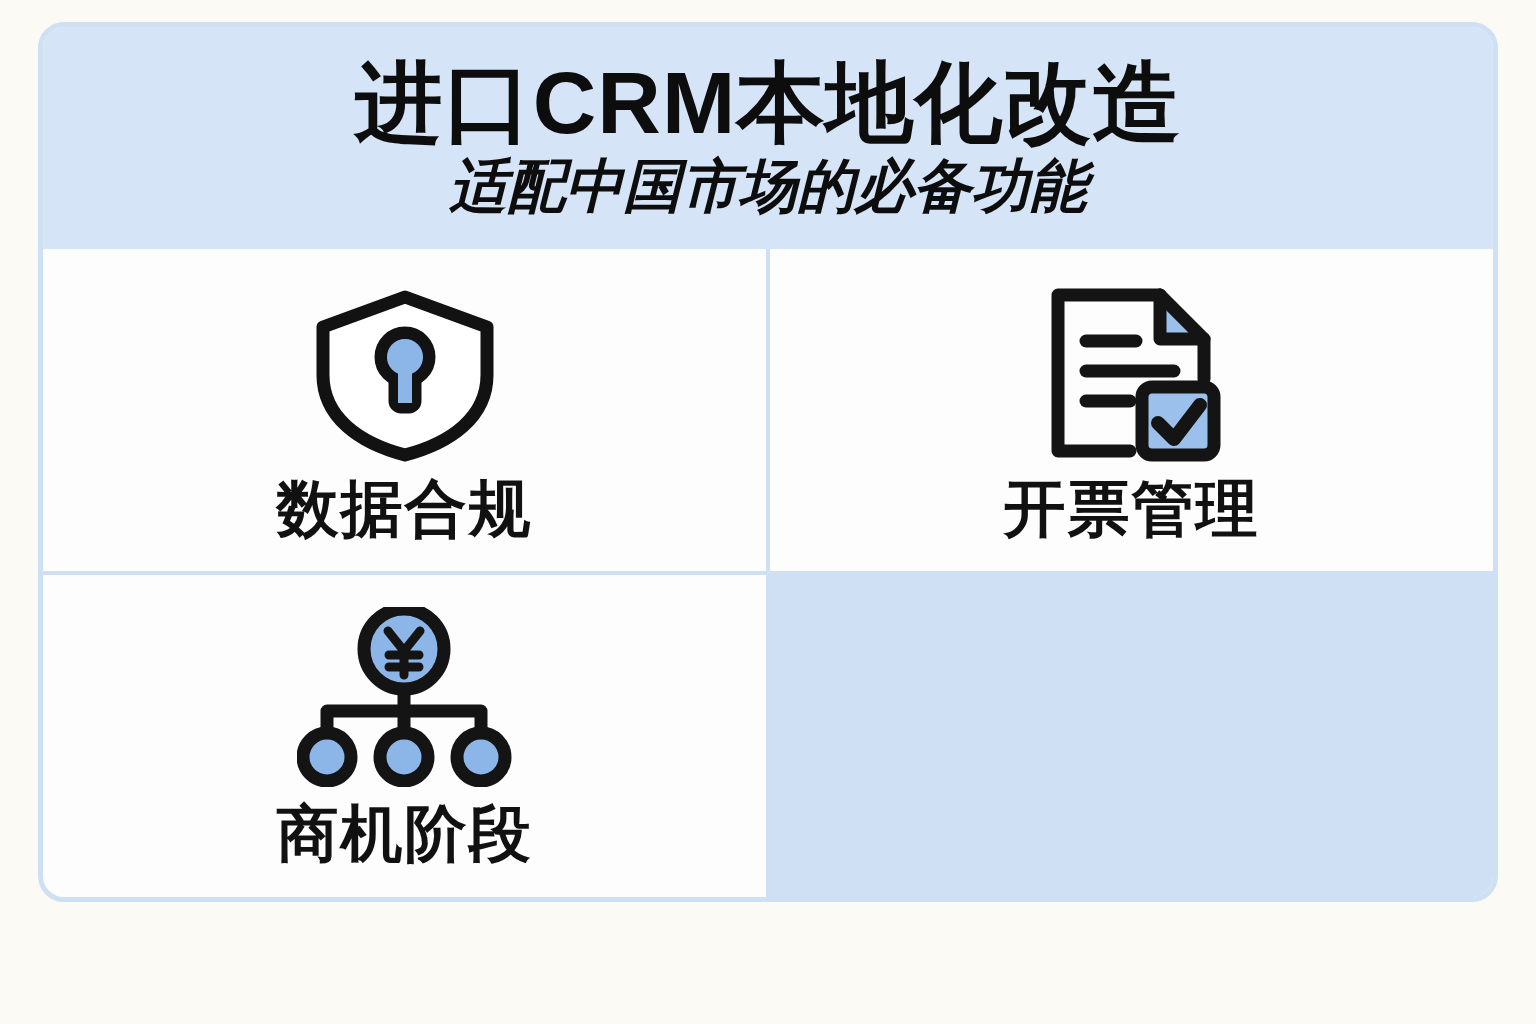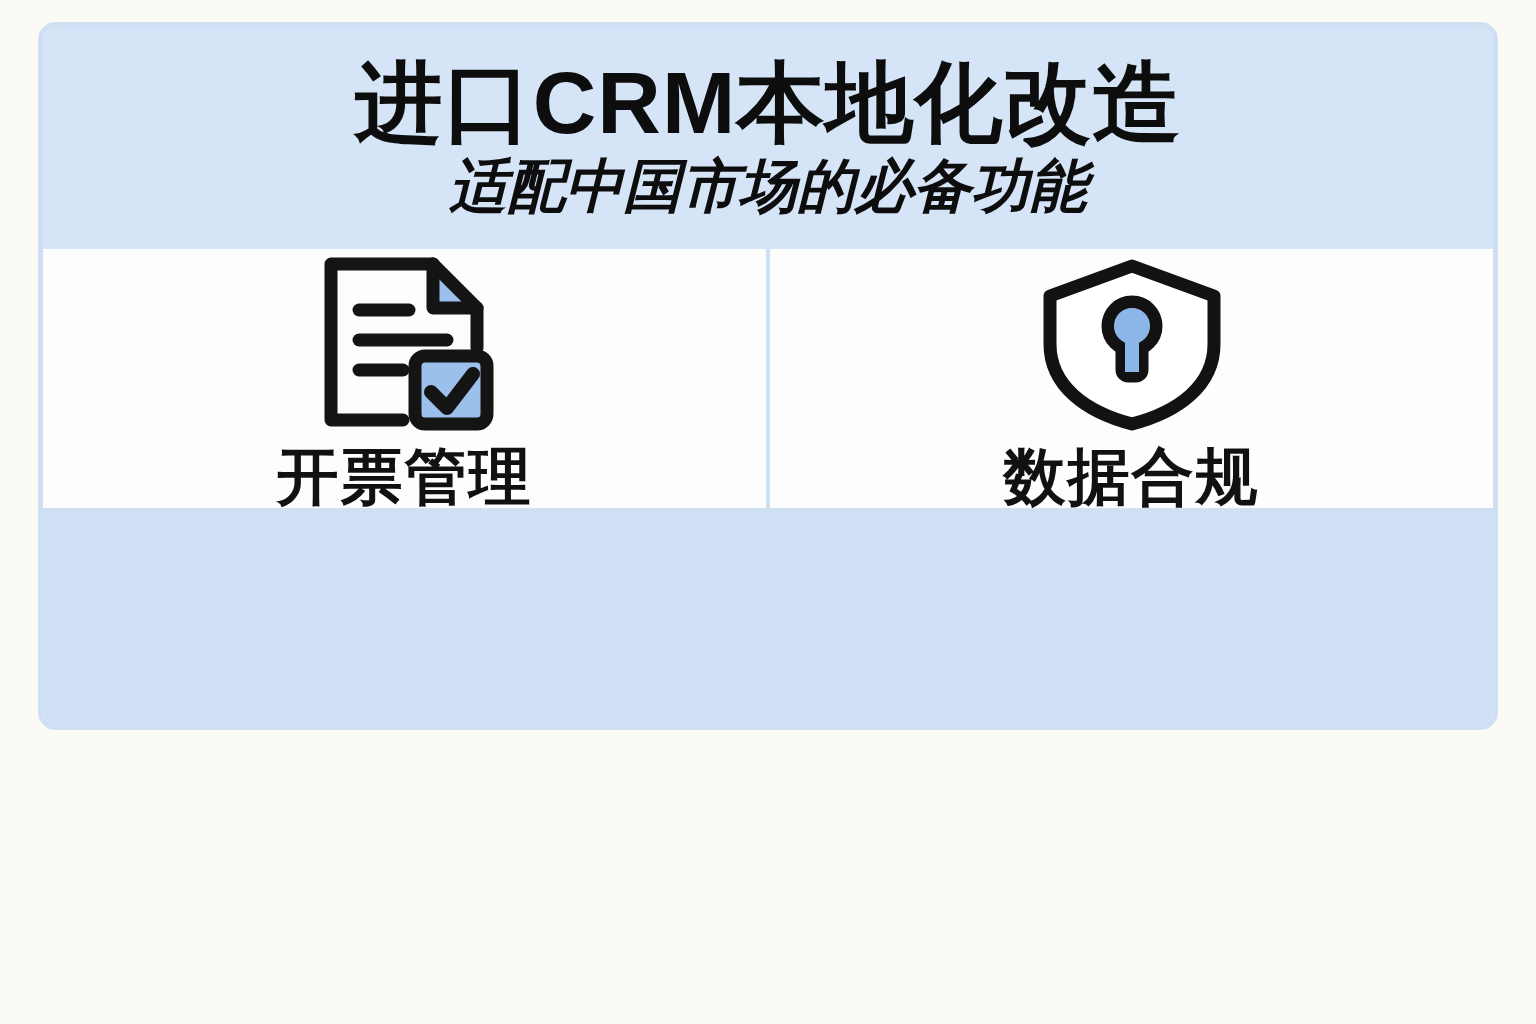--- a/index.html
+++ b/index.html
@@ -19,24 +19,24 @@
     background: #fbfaf5;
     box-sizing: border-box;
   }
 
   
   .card {
     position: absolute;
     left: 38px;
     top: 22px;
     width: 1460px;
-    height: 708px;
+    height: 880px;
     box-sizing: border-box;
     border: 5px solid #cfe0f5;
-    border-radius: 18px;
+    border-radius: 26px;
     background: #ffffff;
     overflow: hidden;
     display: flex;
     flex-direction: column;
   }
 
   
   .header {
     background: #d5e4f6;
     padding: 26px 40px 30px 40px;
@@ -113,52 +113,68 @@
 
     <div class="header">
       <span class="title-line line1">进口CRM本地化改造</span>
       <span class="title-line line2">适配中国市场的必备功能</span>
     </div>
 
     <div class="grid">
 
       <div class="cell row1">
         <div class="icon-wrap">
+          <svg width="200" height="180" viewBox="0 0 200 180" aria-hidden="true">
+
+            <path d="M100 14 L182 44 L182 92 C182 134 146 160 100 172 C54 160 18 134 18 92 L18 44 Z" fill="#ffffff" stroke="#121212" stroke-width="13" stroke-linejoin="round" stroke-linecap="round"></path>
+
+            <rect x="90" y="78" width="20" height="46" rx="6" fill="#8cb6e8" stroke="#121212" stroke-width="13" stroke-linejoin="round"></rect>
+
+            <circle cx="100" cy="74" r="24" fill="#8cb6e8" stroke="#121212" stroke-width="13"></circle>
+            <circle cx="100" cy="74" r="18" fill="#8cb6e8"></circle>
+            <rect x="93" y="74" width="14" height="46" fill="#8cb6e8"></rect>
+          </svg>
+        </div>
+        <div class="cell-label">数据合规</div>
+      </div>
+
+      <div class="cell row1">
+        <div class="icon-wrap">
           <svg width="195" height="180" viewBox="0 0 195 180" aria-hidden="true">
 
             <path d="M126 12 L126 56 L170 56 Z" fill="#9cc0ec"></path>
 
             <path d="M126 12 L24 12 L24 168 L96 168" fill="none" stroke="#141414" stroke-width="13" stroke-linejoin="round" stroke-linecap="round"></path>
             <path d="M126 12 L170 56 L170 96" fill="none" stroke="#141414" stroke-width="13" stroke-linejoin="round" stroke-linecap="round"></path>
             <path d="M126 12 L126 56 L170 56" fill="none" stroke="#141414" stroke-width="13" stroke-linejoin="round" stroke-linecap="round"></path>
 
             <line x1="52" y1="58" x2="102" y2="58" stroke="#141414" stroke-width="13" stroke-linecap="round"></line>
             <line x1="52" y1="88" x2="140" y2="88" stroke="#141414" stroke-width="13" stroke-linecap="round"></line>
             <line x1="52" y1="118" x2="96" y2="118" stroke="#141414" stroke-width="13" stroke-linecap="round"></line>
 
             <rect x="108" y="104" width="72" height="68" rx="10" fill="#9cc0ec" stroke="#141414" stroke-width="13" stroke-linejoin="round"></rect>
             <path d="M124 140 L140 156 L166 122" fill="none" stroke="#141414" stroke-width="14" stroke-linecap="round" stroke-linejoin="round"></path>
           </svg>
         </div>
         <div class="cell-label">开票管理</div>
       </div>
 
-      <div class="cell row1">
+      <div class="cell row2">
         <div class="icon-wrap">
-          <svg width="200" height="180" viewBox="0 0 200 180" aria-hidden="true">
+          <svg width="215" height="180" viewBox="0 0 215 180" aria-hidden="true">
 
-            <path d="M100 14 L182 44 L182 92 C182 134 146 160 100 172 C54 160 18 134 18 92 L18 44 Z" fill="#ffffff" stroke="#121212" stroke-width="13" stroke-linejoin="round" stroke-linecap="round"></path>
+            <path d="M107 64 L107 104 M30 104 L184 104 M30 104 L30 132 M107 104 L107 132 M184 104 L184 132" fill="none" stroke="#141414" stroke-width="13" stroke-linecap="round" stroke-linejoin="round"></path>
 
-            <rect x="90" y="78" width="20" height="46" rx="6" fill="#8cb6e8" stroke="#121212" stroke-width="13" stroke-linejoin="round"></rect>
+            <circle cx="107" cy="42" r="40" fill="#8cb6e8" stroke="#141414" stroke-width="13"></circle>
+            <path d="M91 24 L107 44 L123 24 M92 48 L122 48 M92 60 L122 60 M107 44 L107 68" fill="none" stroke="#141414" stroke-width="9" stroke-linecap="round" stroke-linejoin="round"></path>
 
-            <circle cx="100" cy="74" r="24" fill="#8cb6e8" stroke="#121212" stroke-width="13"></circle>
-            <circle cx="100" cy="74" r="18" fill="#8cb6e8"></circle>
-            <rect x="93" y="74" width="14" height="46" fill="#8cb6e8"></rect>
+            <circle cx="30" cy="150" r="24" fill="#8cb6e8" stroke="#141414" stroke-width="13"></circle>
+            <circle cx="107" cy="150" r="24" fill="#8cb6e8" stroke="#141414" stroke-width="13"></circle>
+            <circle cx="184" cy="150" r="24" fill="#8cb6e8" stroke="#141414" stroke-width="13"></circle>
           </svg>
         </div>
-        <div class="cell-label">数据合规</div>
+        <div class="cell-label">商机阶段</div>
       </div>
-
 
 
     </div>
   </div>
 </div>
 
 </body></html>

